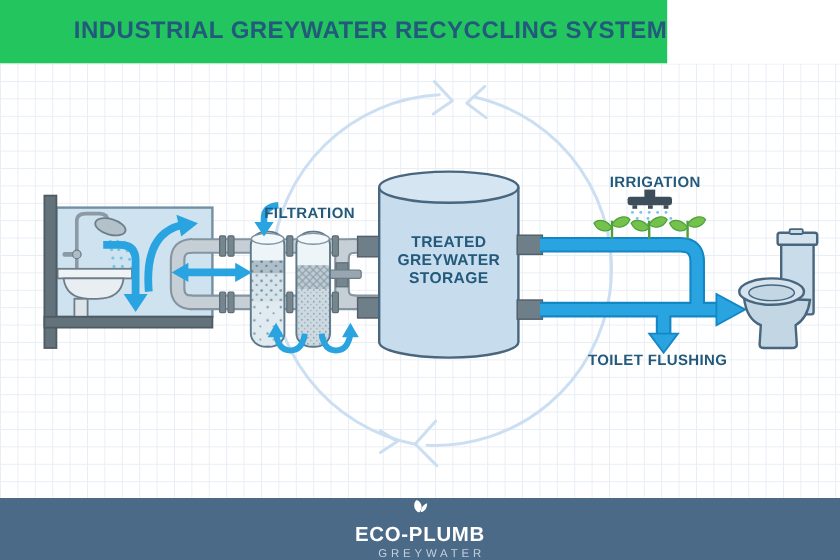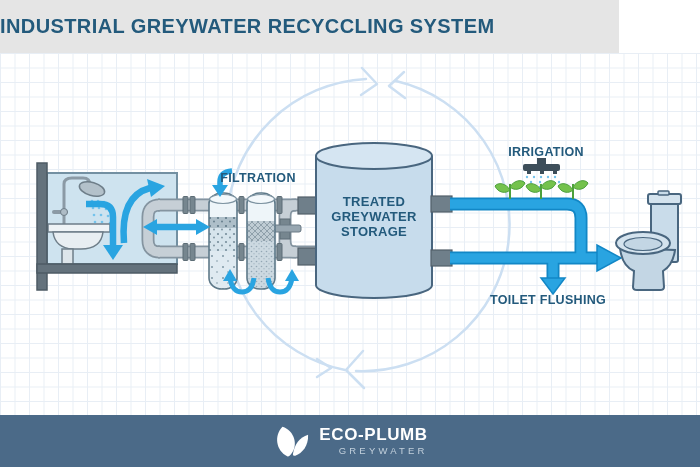--- a/index.html
+++ b/index.html
@@ -1,22 +1,22 @@
 <!DOCTYPE html>
 <html><head>
 <meta charset="utf-8">
 <style>
   html,body{margin:0;padding:0;}
   body{
     width:700px;height:467px;overflow:hidden;position:relative;
     font-family:"Liberation Sans",sans-serif;background:#ffffff;
   }
   .header{
-    position:absolute;left:0;top:0;width:619px;height:53px;
-    background:#e5e5e5;display:flex;align-items:center;justify-content:flex-start;
+    position:absolute;left:0;top:0;width:556px;height:53px;
+    background:#22c55e;display:flex;align-items:center;justify-content:flex-end;
   }
   .header .title{
     color:#235a7c;font-size:20px;font-weight:700;letter-spacing:.4px;
   }
   .stage{
     position:absolute;left:0;top:53px;width:700px;height:362px;
     background-color:#ffffff;
     background-image:
       linear-gradient(to right,#e8eef5 1px,transparent 1px),
       linear-gradient(to bottom,#e8eef5 1px,transparent 1px);
@@ -24,21 +24,21 @@
   }
   .stage svg{position:absolute;left:0;top:0;}
   svg text{
     font-family:"Liberation Sans",sans-serif;font-weight:700;
     fill:#235a7c;letter-spacing:.3px;
   }
   .lbl{font-size:12.5px;}
   .tanklbl{font-size:13px;}
   .footer{
     position:absolute;left:0;top:415px;width:700px;height:52px;
-    background:#4b6a88;display:flex;align-items:center;justify-content:center;gap:9px;
+    background:#4b6a88;display:flex;align-items:center;justify-content:center;gap:9px;flex-direction:column;
   }
   .brandtext{display:flex;flex-direction:column;align-items:flex-end;line-height:1.05;}
   .brand{color:#ffffff;font-size:17px;font-weight:700;letter-spacing:.6px;}
   .tagline{color:#c2d0dc;font-size:9.5px;font-weight:400;letter-spacing:3.2px;margin-top:2px;}
 </style>
 </head>
 <body>
 
 <div class="header">
   <div class="title">INDUSTRIAL GREYWATER RECYCCLING SYSTEM</div>

